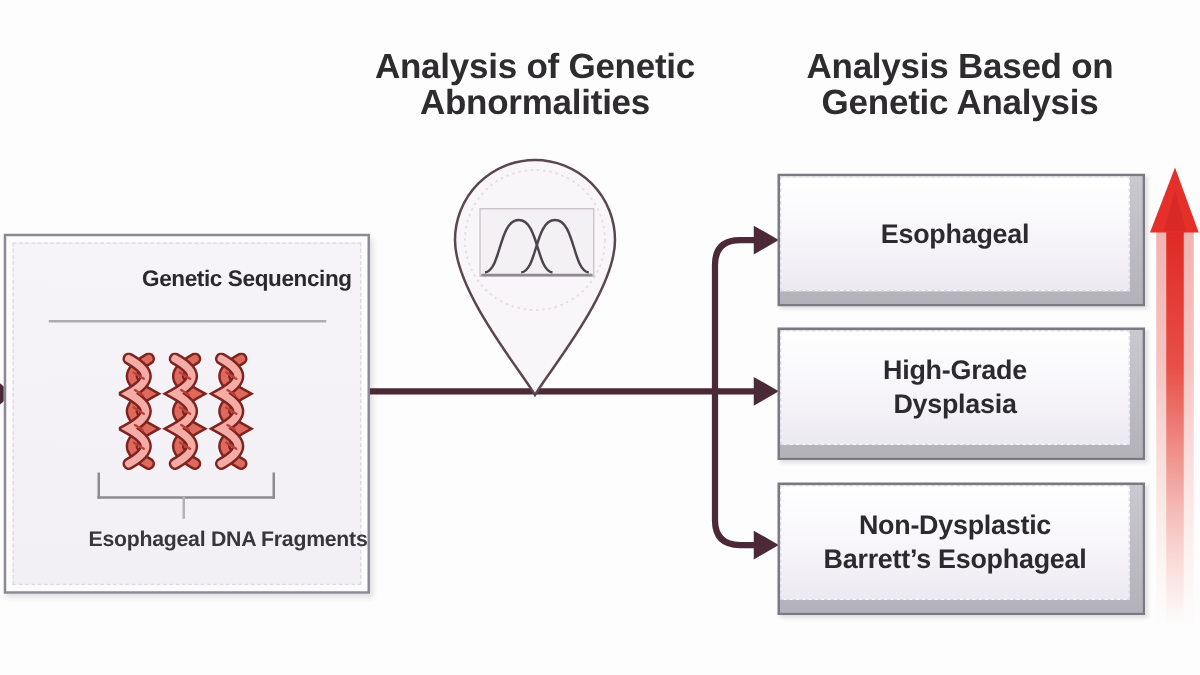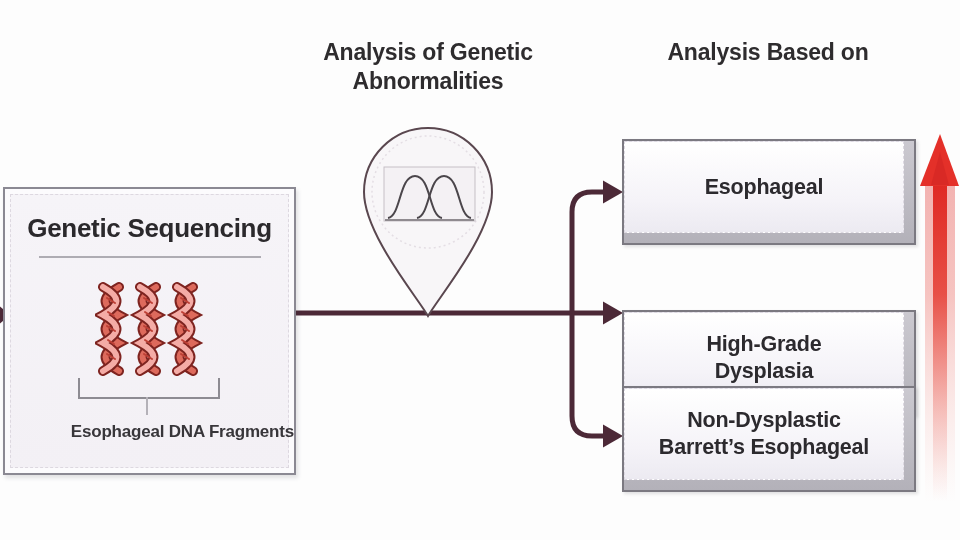--- a/index.html
+++ b/index.html
@@ -8,40 +8,40 @@
     background:#fdfdfd;
     font-family:"Liberation Sans", sans-serif;
     color:#2b292c;
   }
   svg{display:block;}
   .abs{position:absolute;}
 
   
   .col-title{
     position:absolute;top:38px;text-align:center;
-    font-size:23px;font-weight:bold;line-height:29px;
+    font-size:28px;font-weight:bold;line-height:29px;
     letter-spacing:-0.2px;color:#2e2c2e;
   }
   #analysis-title{left:276px;width:304px;}
   #diagnosis-title{left:616px;width:304px;}
 
   
   .seq-box{
     position:absolute;left:3px;top:187px;width:289px;height:284px;
     border:2px solid #8b8993;background:#fcfbfd;
     box-shadow:2px 3px 4px rgba(60,60,70,.14);
   }
   .seq-inner{
     position:absolute;inset:5px;
     background:linear-gradient(180deg,#f6f4f8 0%,#f3f0f5 100%);
     border:1px dashed #ddd8e0;
   }
   .seq-title{
     position:absolute;left:0;top:24px;width:100%;text-align:center;
-    font-size:26px;font-weight:bold;letter-spacing:-0.3px;color:#2b292c;
+    font-size:18px;font-weight:bold;letter-spacing:-0.3px;color:#2b292c;padding-left:48px;
   }
   .seq-rule{
     position:absolute;left:34px;top:67px;width:222px;height:2px;
     background:#aeacb3;
   }
   .bracket{
     position:absolute;left:73px;top:189px;width:138px;height:19px;
     border-left:2px solid #8d8b92;border-right:2px solid #8d8b92;
     border-bottom:2px solid #8d8b92;
   }
@@ -146,29 +146,30 @@
     <path d="M74,202 C64,184 10,120 10,78 A64,64 0 1 1 138,78 C138,120 84,184 74,202 Z" fill="#f8f6f8" stroke="#5a474f" stroke-width="2"></path>
     <circle cx="74" cy="78" r="56" fill="none" stroke="#e4dee4" stroke-width="1.5" stroke-dasharray="2 3"></circle>
     <rect x="30" y="53" width="91" height="54" fill="#f4f1f4" stroke="#c5bfc5" stroke-width="1"></rect>
     <path d="M34 104 C47 102 45 62 61 62 C77 62 75 102 88 104" fill="none" stroke="#4b464b" stroke-width="2"></path>
     <path d="M63 104 C76 102 74 62 90 62 C106 62 104 102 117 104" fill="none" stroke="#4b464b" stroke-width="2"></path>
     <line x1="31" y1="106" x2="120" y2="106" stroke="#8f8a8f" stroke-width="2"></line>
   </svg>
 
   <div class="col-title" id="diagnosis-title">
     <div>Analysis Based on</div>
+    <div>Genetic Analysis</div>
   </div>
 
   <div class="diag-box" id="diag-box-1" style="z-index:2;">
     <div class="diag-inner">
       <div class="diag-line">Esophageal</div>
     </div>
   </div>
 
-  <div class="diag-box" id="diag-box-2" style="z-index:2;margin-top:48px;">
+  <div class="diag-box" id="diag-box-2" style="z-index:2;">
     <div class="diag-inner">
       <div class="diag-line">High-Grade</div>
       <div class="diag-line">Dysplasia</div>
     </div>
   </div>
 
   <div class="diag-box" id="diag-box-3" style="z-index:2;">
     <div class="diag-inner">
       <div class="diag-line">Non-Dysplastic</div>
       <div class="diag-line">Barrett’s Esophageal</div>

